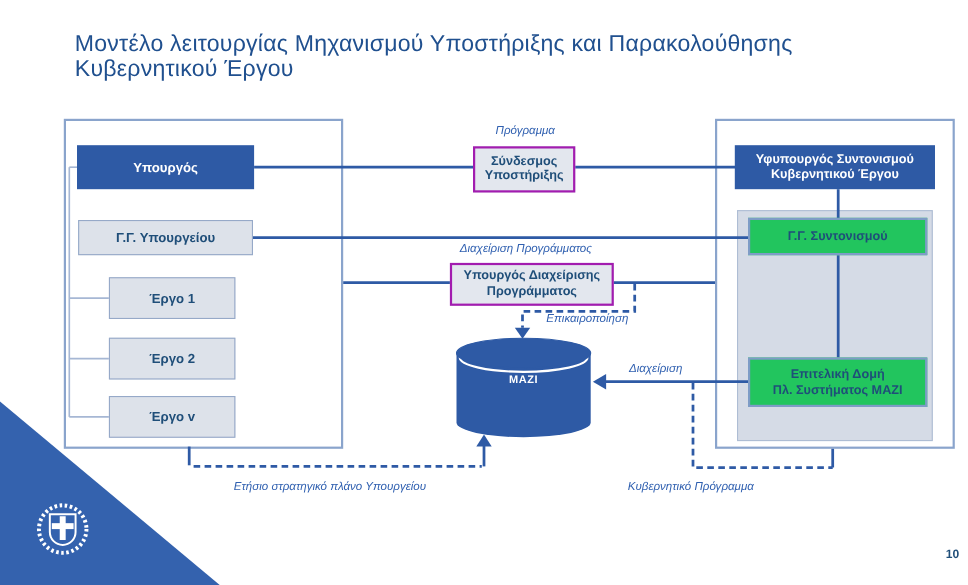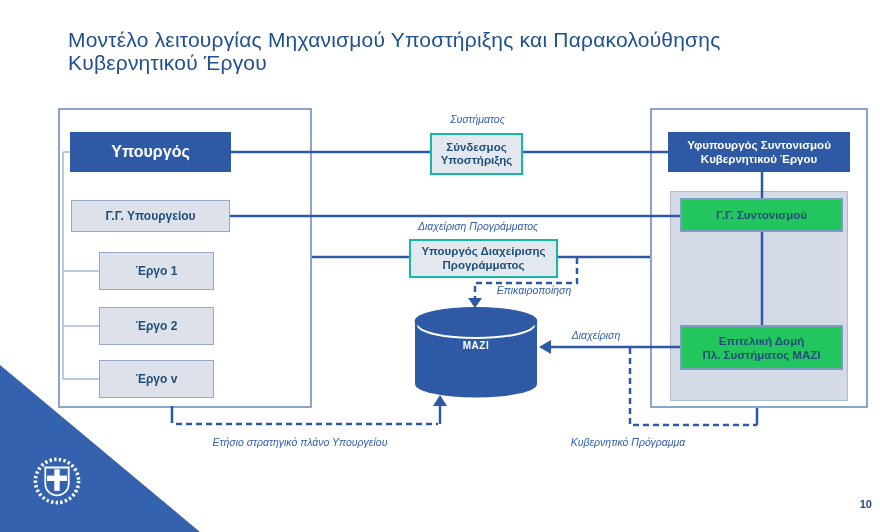--- a/index.html
+++ b/index.html
@@ -11,23 +11,23 @@
   
   .title{
     left:68px;top:28px;width:744px;color:#20508F;font-size:21px;
     line-height:23px;font-weight:400;letter-spacing:.2px;z-index:3;
   }
   
   .frame{border:2px solid #8AA4CC;background:#ffffff;z-index:1;}
   .panel{background:#D5DBE6;border:1px solid #AEBDD4;z-index:1;}
   
   .box{display:flex;align-items:center;justify-content:center;text-align:center;z-index:3;}
-  .box-dark{background:#2E5AA5;color:#ffffff;font-weight:bold;font-size:16px;line-height:14px;}
+  .box-dark{background:#2E5AA5;color:#ffffff;font-weight:bold;font-size:12px;line-height:14px;}
   .box-grey{background:#DDE2EA;border:1px solid #96A9C8;color:#1F4E79;font-weight:600;font-size:12px;}
-  .box-mid{background:#E3E7EE;border:2px solid #14b8a6;color:#1F4E79;font-weight:bold;font-size:11.5px;line-height:13.5px;text-align:center;}
+  .box-mid{background:#E3E7EE;border:2px solid #a21caf;color:#1F4E79;font-weight:bold;font-size:11.5px;line-height:13.5px;text-align:center;}
   .box-pale{background:#22c55e;border:2px solid #7E9CC6;color:#1F4E79;font-weight:600;font-size:11.5px;line-height:14px;}
   
   .lbl{color:#3060B0;font-style:italic;font-size:10.5px;text-align:center;z-index:3;line-height:12px;}
   
   .db-label{color:#ffffff;font-weight:bold;font-size:10px;text-align:center;z-index:3;letter-spacing:.5px;}
   .pagenum{color:#1F4E79;font-weight:bold;font-size:11px;text-align:right;z-index:3;}
   svg.layer{position:absolute;left:0;top:0;z-index:2;}
 </style>
 </head>
 <body>
@@ -93,21 +93,21 @@
   <div class="abs box box-grey" style="left:99px;top:252px;width:115px;height:38px;">
     <span>Έργο 1</span>
   </div>
   <div class="abs box box-grey" style="left:99px;top:307px;width:115px;height:38px;">
     <span>Έργο 2</span>
   </div>
   <div class="abs box box-grey" style="left:99px;top:360px;width:115px;height:38px;">
     <span>Έργο v</span>
   </div>
 
-  <div class="abs lbl" style="left:420px;top:113px;width:115px;">Συστήματος</div>
+  <div class="abs lbl" style="left:420px;top:113px;width:115px;">Πρόγραμμα</div>
   <div class="abs box box-mid" style="left:430px;top:133px;width:93px;height:42px;padding:0 4px;">
     <span>Σύνδεσμος Υποστήριξης</span>
   </div>
   <div class="abs lbl" style="left:398px;top:220px;width:160px;">Διαχείριση Προγράμματος</div>
   <div class="abs box box-mid" style="left:409px;top:239px;width:149px;height:39px;padding:0 6px;">
     <span>Υπουργός Διαχείρισης Προγράμματος</span>
   </div>
   <div class="abs lbl" style="left:484px;top:284px;width:100px;">Επικαιροποίηση</div>
   <div class="abs lbl" style="left:556px;top:329px;width:80px;">Διαχείριση</div>
   <div class="abs db-label" style="left:426px;top:340px;width:100px;">ΜΑΖΙ</div>

